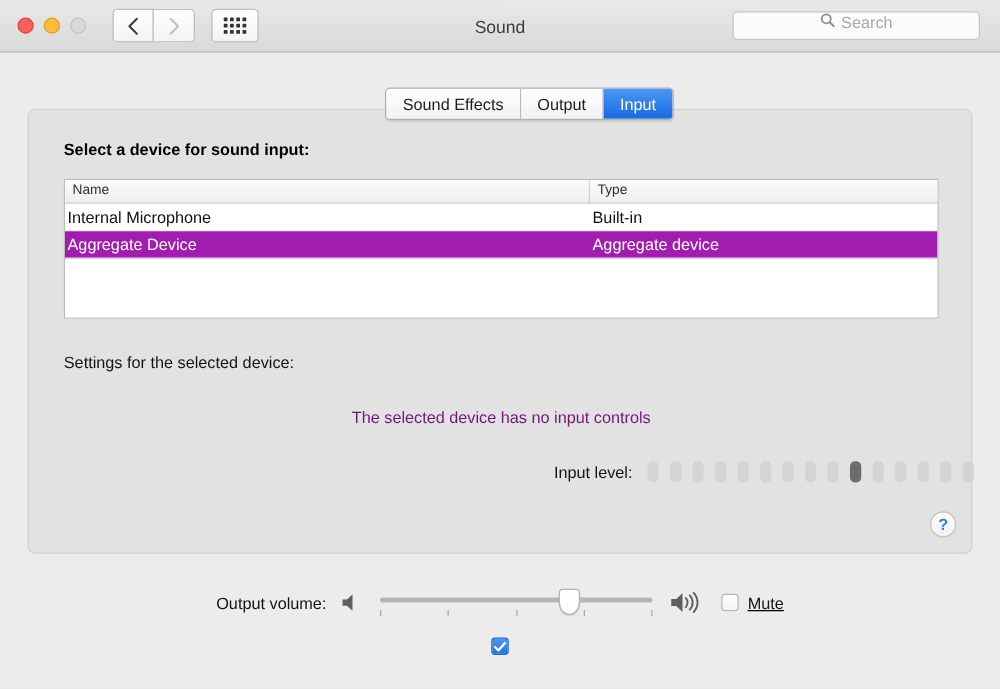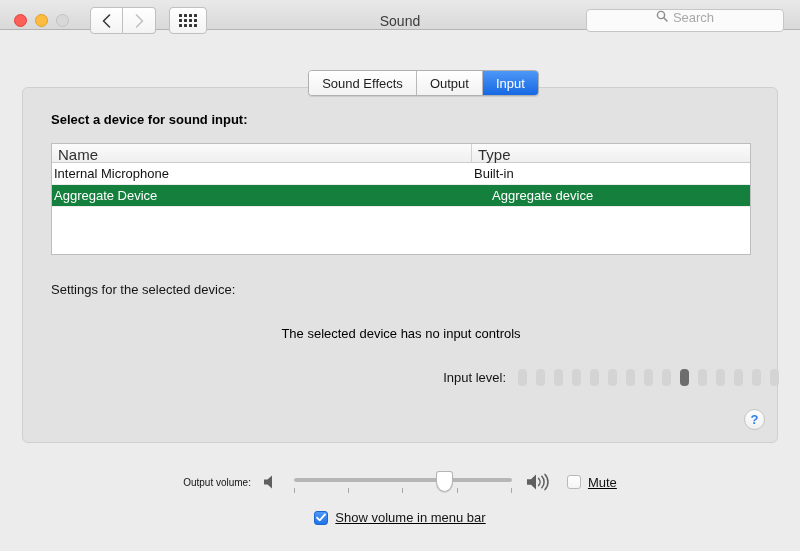--- a/index.html
+++ b/index.html
@@ -13,21 +13,21 @@
   body {
     font-family: "Liberation Sans", sans-serif;
     background: #ececec;
     -webkit-font-smoothing: antialiased;
   }
 
   
   .titlebar {
     position: absolute;
     left: 0; top: 0;
-    width: 800px; height: 30px;
+    width: 800px; height: 42px;
     background: linear-gradient(to bottom, #e9e9e9 0%, #d9d9d9 100%);
     border-bottom: 1px solid #b4b4b4;
   }
 
   .traffic {
     position: absolute;
     left: 14px; top: 14px;
     display: flex;
     gap: 8px;
   }
@@ -171,35 +171,35 @@
     border: 1px solid #bdbdbd;
     overflow: hidden;
   }
   .thead {
     display: flex;
     height: 19px;
     background: linear-gradient(to bottom, #fbfbfb 0%, #efefef 100%);
     border-bottom: 1px solid #cccccc;
   }
   .th {
-    font-size: 15px;
+    font-size: 11px;
     color: #303030;
     padding: 3px 0 0 6px;
     line-height: 1;
   }
   .th.name { width: 420px; border-right: 1px solid #d2d2d2; }
   .th.type { flex: 1; }
 
   .trow {
     display: flex;
     height: 22px;
     align-items: center;
     border-bottom: 1px solid #ededed;
   }
-  .trow.selected { background: #15803d; gap: 18px; }
+  .trow.selected { background: #a21caf; }
   .trow .cell {
     font-size: 13px;
     color: #111111;
     padding-left: 2px;
     line-height: 1;
   }
   .trow.selected .cell { color: #ffffff; }
   .cell.name { width: 420px; }
   .cell.type { flex: 1; }
 
@@ -209,21 +209,21 @@
     left: 28px; top: 194px;
     font-size: 13px;
     color: #141414;
   }
   .no-controls {
     position: absolute;
     left: 0; top: 238px;
     width: 756px;
     text-align: center;
     font-size: 13px;
-    color: #000000;
+    color: #701a75;
   }
 
   .levelrow {
     position: absolute;
     left: 0; top: 281px;
     width: 756px;
     display: flex;
     align-items: center;
     justify-content: flex-end;
     gap: 12px;
@@ -261,21 +261,21 @@
   
   .volrow {
     position: absolute;
     left: 0; top: 469px;
     width: 800px;
     display: flex;
     align-items: center;
     justify-content: center;
   }
   .vol-label {
-    font-size: 10px;
+    font-size: 13px;
     color: #141414;
     margin-right: 12px;
   }
   .spk-small { margin-right: 14px; }
   .spk-large { margin-left: 14px; margin-right: 12px; }
 
   .slider {
     position: relative;
     width: 218px;
     height: 26px;
@@ -484,15 +484,14 @@
   </div>
 </div>
 
 <div class="menubarrow">
   <div class="cb-group">
     <span class="checkbox checked">
       <svg width="10" height="9" viewBox="0 0 10 9">
         <path d="M1 4.6 L3.7 7.3 L9 1.4" stroke="#ffffff" stroke-width="1.8" fill="none" stroke-linecap="round" stroke-linejoin="round"></path>
       </svg>
     </span>
-    <span class="cb-label">Show volume in menu bar</span>
   </div>
 </div>
 
 </body></html>

